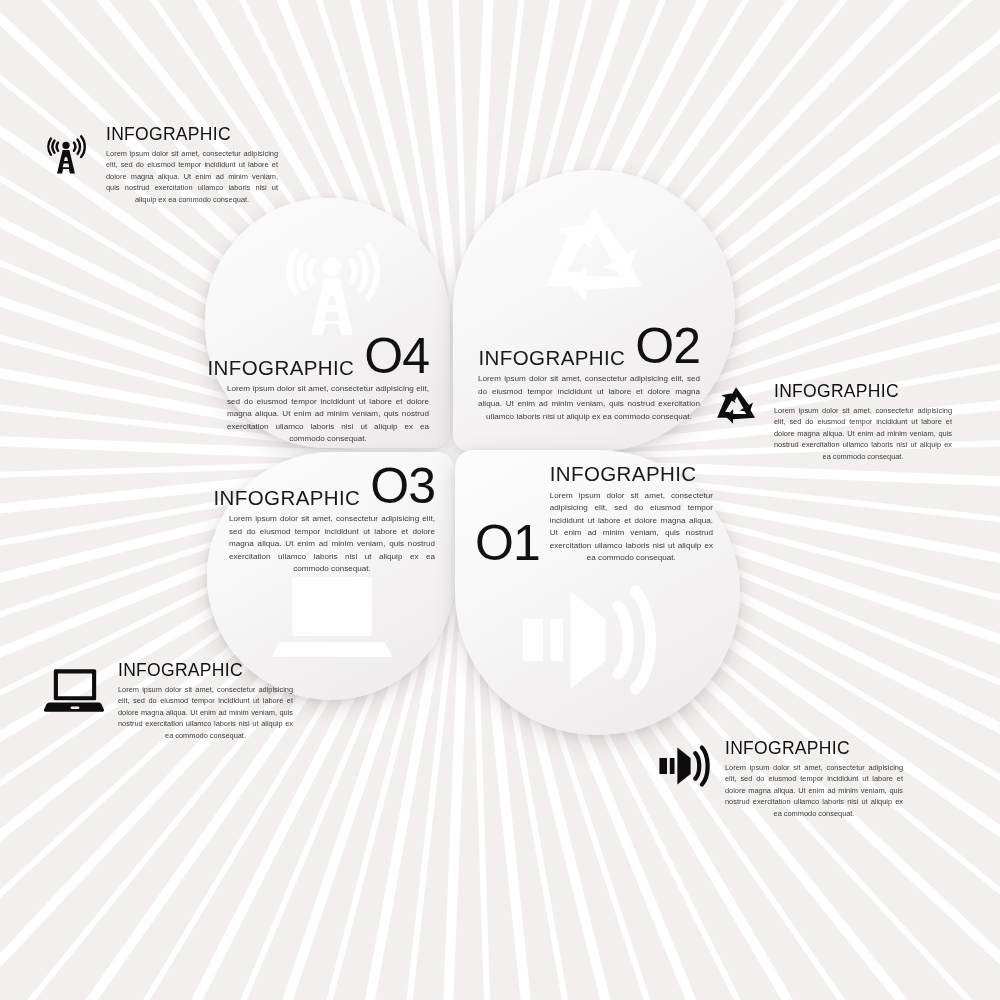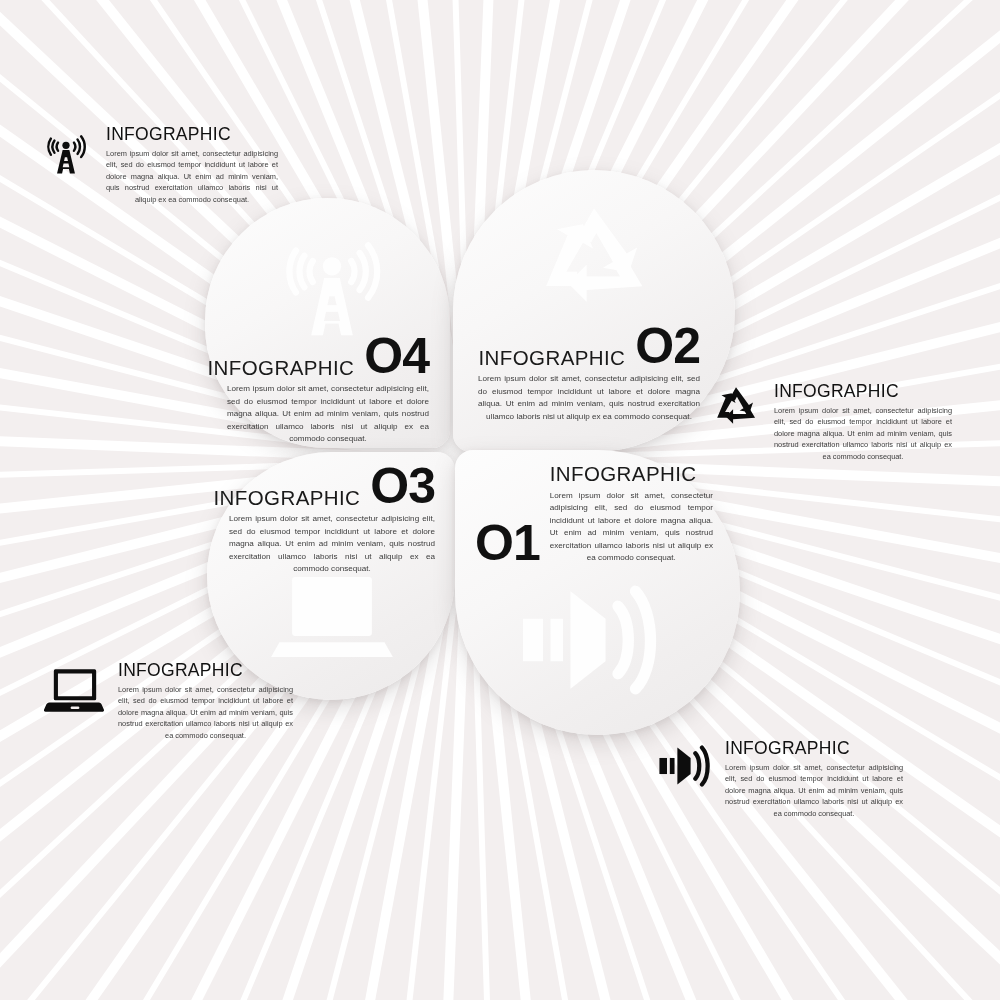--- a/index.html
+++ b/index.html
@@ -25,21 +25,21 @@
     opacity:.95;
     pointer-events:none;
   }
   .petal .body{position:absolute;z-index:3;}
 
   .ptitle{
     font-size:20.5px;letter-spacing:.4px;color:#1a1a1a;font-weight:400;
     white-space:nowrap;line-height:1;
   }
   .pnum{
-    font-size:50px;color:#111;font-weight:700;line-height:.88;letter-spacing:-1px;
+    font-size:50px;color:#111;font-weight:400;line-height:.88;letter-spacing:-1px;
     white-space:nowrap;font-family:"Liberation Sans", sans-serif;
   }
   .pbody{
     font-size:8.1px;line-height:12.6px;color:#3b3b3b;text-align:justify;
     text-align-last:center;width:100%;margin-top:5px;letter-spacing:.02px;
   }
   .headrow{display:flex;align-items:flex-end;gap:10px;}
 
   
   .callout{position:absolute;display:flex;align-items:flex-start;}

